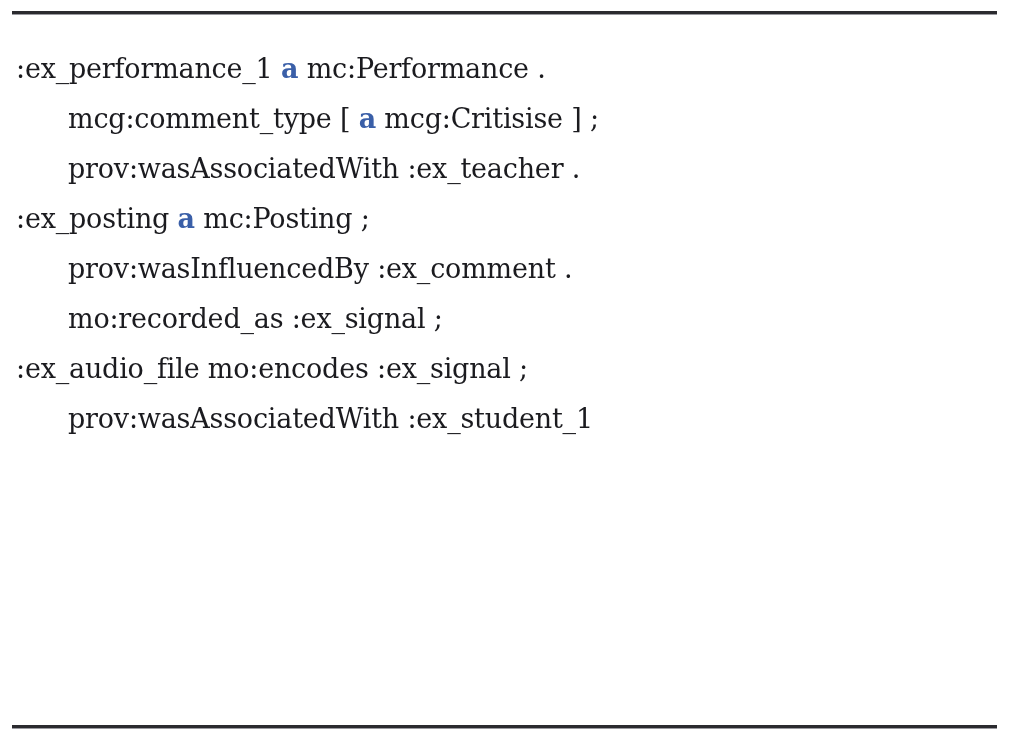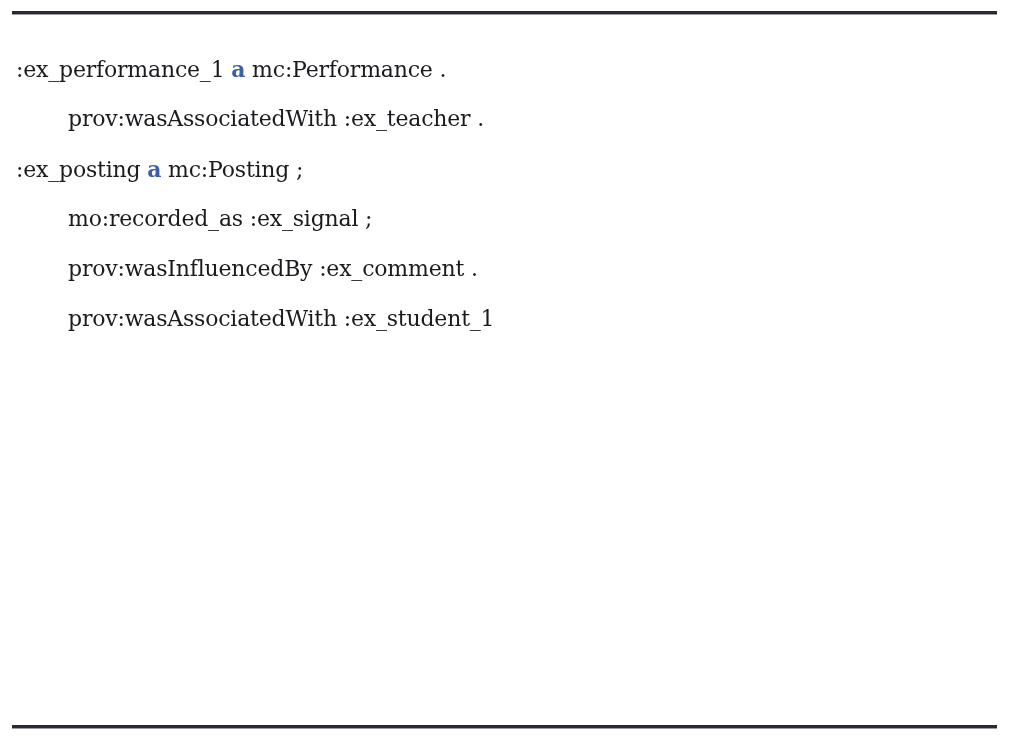--- a/index.html
+++ b/index.html
@@ -39,21 +39,21 @@
     top: 44px;
     width: 1012px;
   }
 
   .code-line {
     display: block;
     height: 50px;
     line-height: 50px;
     white-space: pre;
     font-family: "DejaVu Serif", "Liberation Serif", serif;
-    font-size: 22px;
+    font-size: 27px;
     letter-spacing: -0.2px;
     color: #1b1b1f;
     padding-left: 16px;
     box-sizing: border-box;
   }
 
   .code-line.indent-1 {
     padding-left: 68px;
   }
 
@@ -64,22 +64,24 @@
 </style>
 </head>
 <body>
 
 <div id="figure">
 
   <div class="rule rule-top"></div>
 
   <div id="code-block">
       <div class="code-line"><span>:ex_performance_1 </span><span class="kw-a">a</span><span> mc:Performance .</span></div>
+      <div class="code-line indent-1"><span>mcg:comment_type [ </span><span class="kw-a">a</span><span> mcg:Critisise ] ;</span></div>
       <div class="code-line indent-1"><span>prov:wasAssociatedWith :ex_teacher .</span></div>
       <div class="code-line"><span>:ex_posting </span><span class="kw-a">a</span><span> mc:Posting ;</span></div>
+      <div class="code-line indent-1"><span>prov:wasInfluencedBy :ex_comment .</span></div>
       <div class="code-line indent-1"><span>mo:recorded_as :ex_signal ;</span></div>
-      <div class="code-line indent-1"><span>prov:wasInfluencedBy :ex_comment .</span></div>
+      <div class="code-line"><span>:ex_audio_file mo:encodes :ex_signal ;</span></div>
       <div class="code-line indent-1"><span>prov:wasAssociatedWith :ex_student_1</span></div>
     </div>
 
   <div class="rule rule-bottom"></div>
 
 </div>
 
 </body></html>

